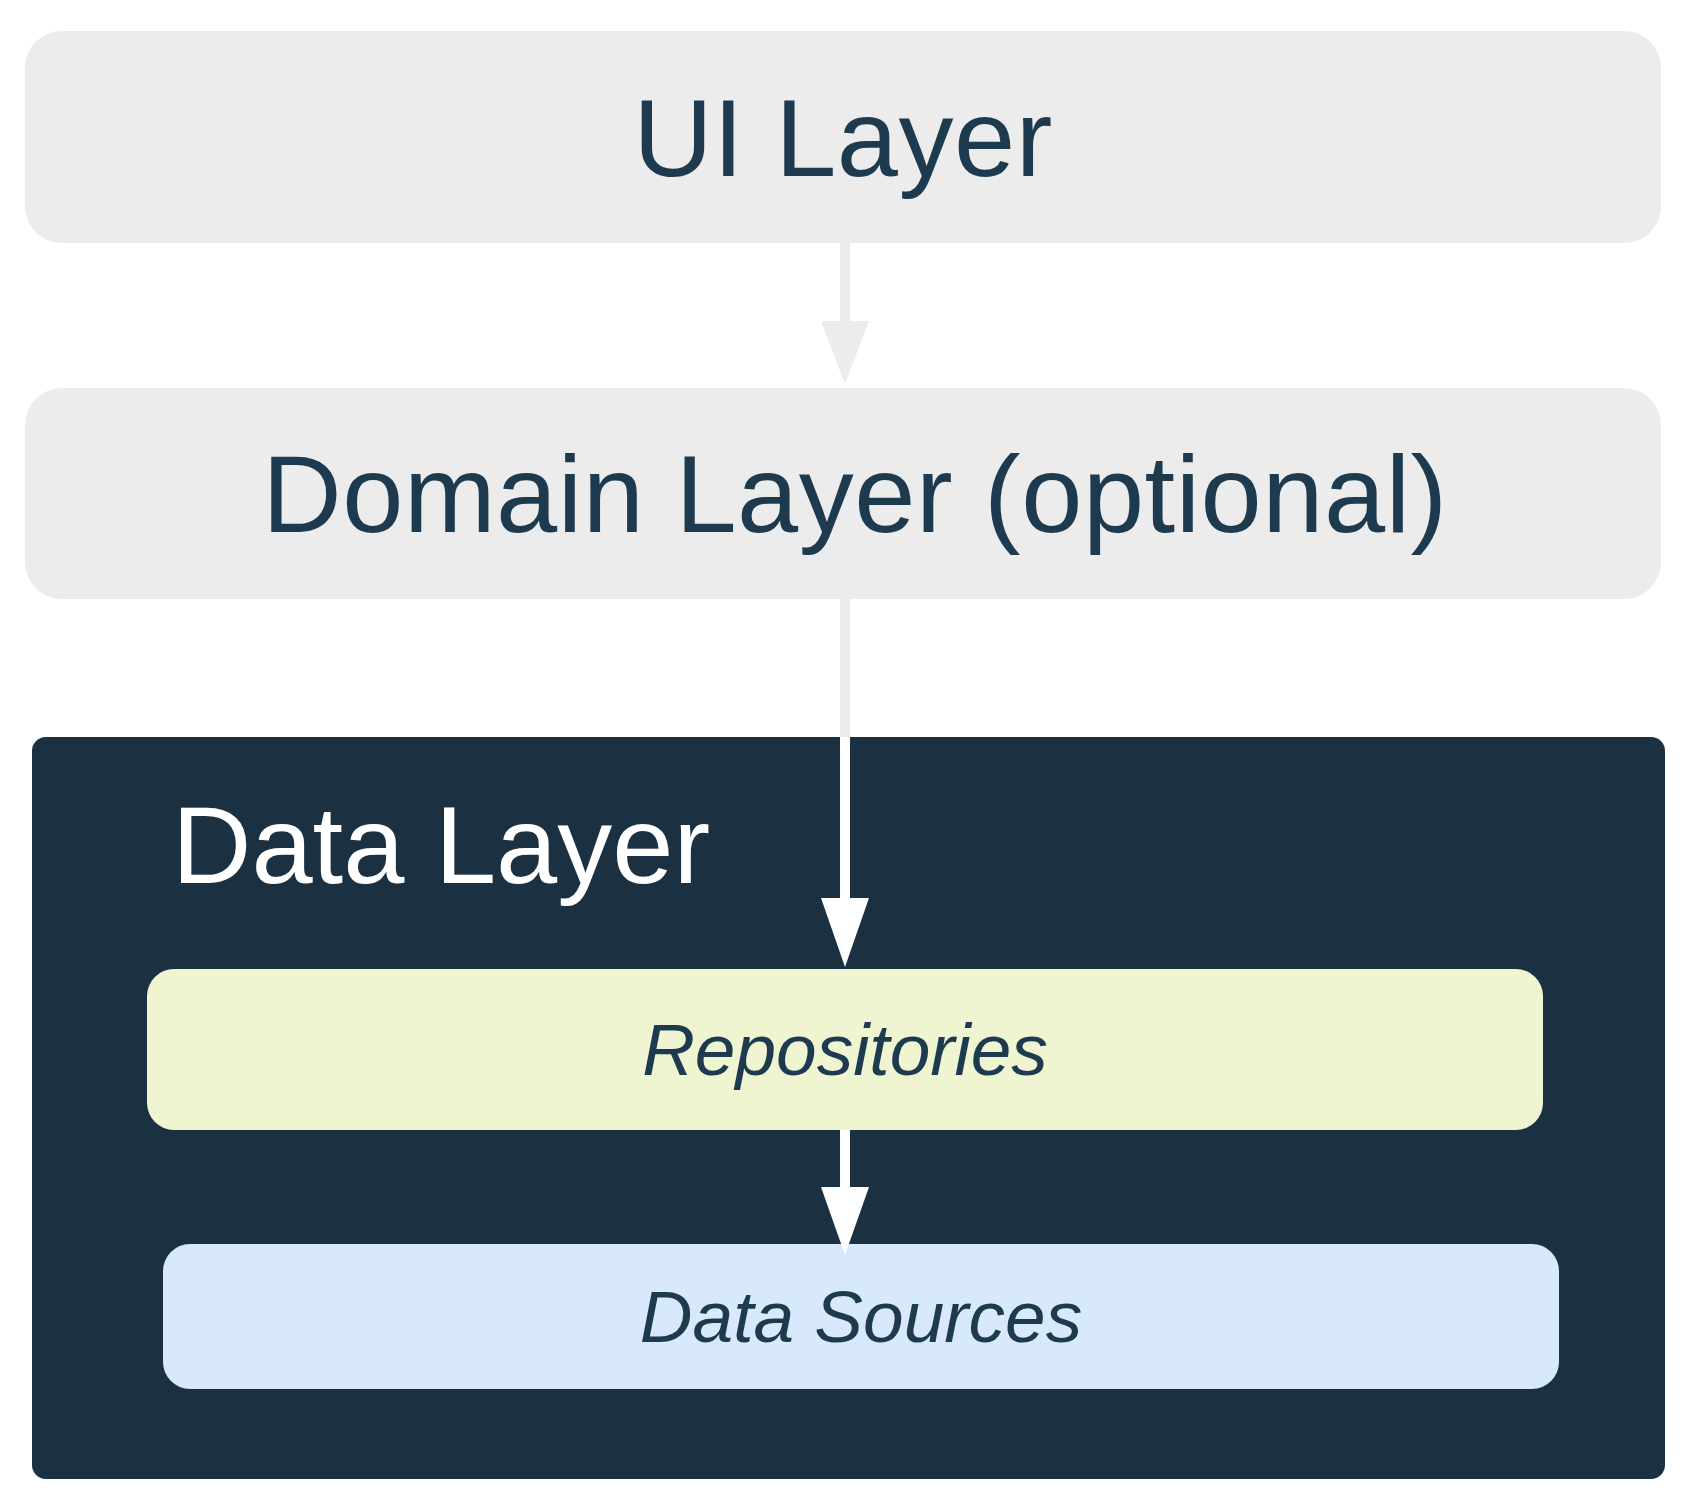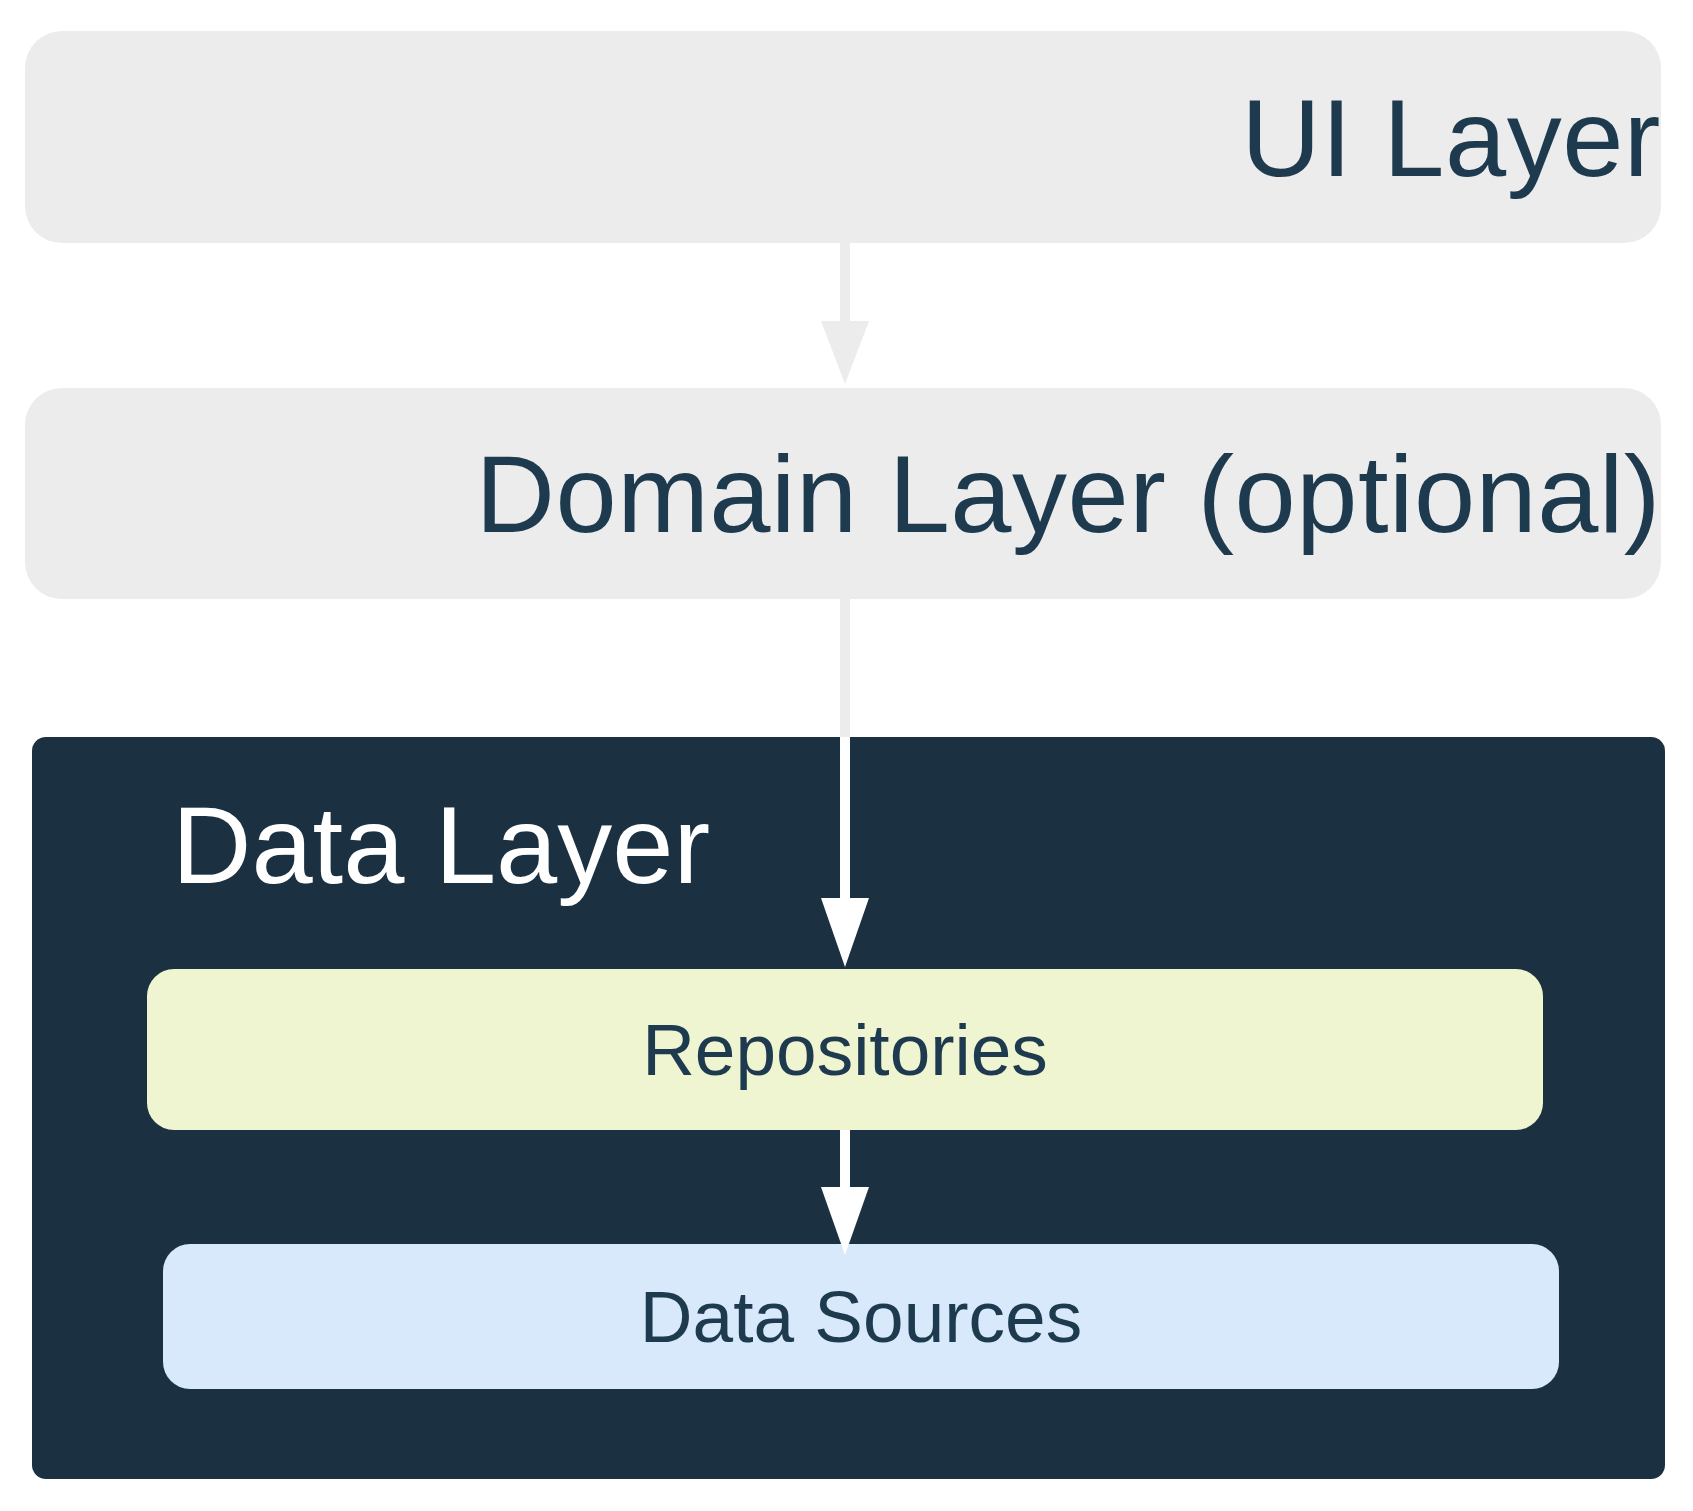--- a/index.html
+++ b/index.html
@@ -23,21 +23,21 @@
   }
   .layer-box {
     position: absolute;
     left: 25px;
     width: 1636px;
     height: 212px;
     background: var(--layer-gray);
     border-radius: 37px;
     display: flex;
     align-items: center;
-    justify-content: flex-end;
+    justify-content: center;
   }
   .layer-box .layer-label {
     font-size: 110px;
     color: var(--text-navy);
     letter-spacing: 0.5px;
     white-space: nowrap;
   }
   .ui-box { top: 31px; }
   .domain-box { top: 388px; height: 211px; padding-left: 24px; }
   .data-layer-box {
@@ -59,20 +59,21 @@
     white-space: nowrap;
   }
   .inner-box {
     position: absolute;
     left: 115px;
     width: 1396px;
     border-radius: 27px;
     display: flex;
     align-items: center;
     justify-content: center;
+    font-style: italic;
   }
   .inner-box .inner-label {
     font-size: 73px;
     color: var(--text-navy);
     white-space: nowrap;
   }
   .repositories-box { top: 232px; height: 161px; background: var(--repositories-green); }
   .data-sources-box { top: 507px; height: 145px; background: var(--data-sources-blue); margin-left: 16px; }
   .arrows-overlay {
     position: absolute;

